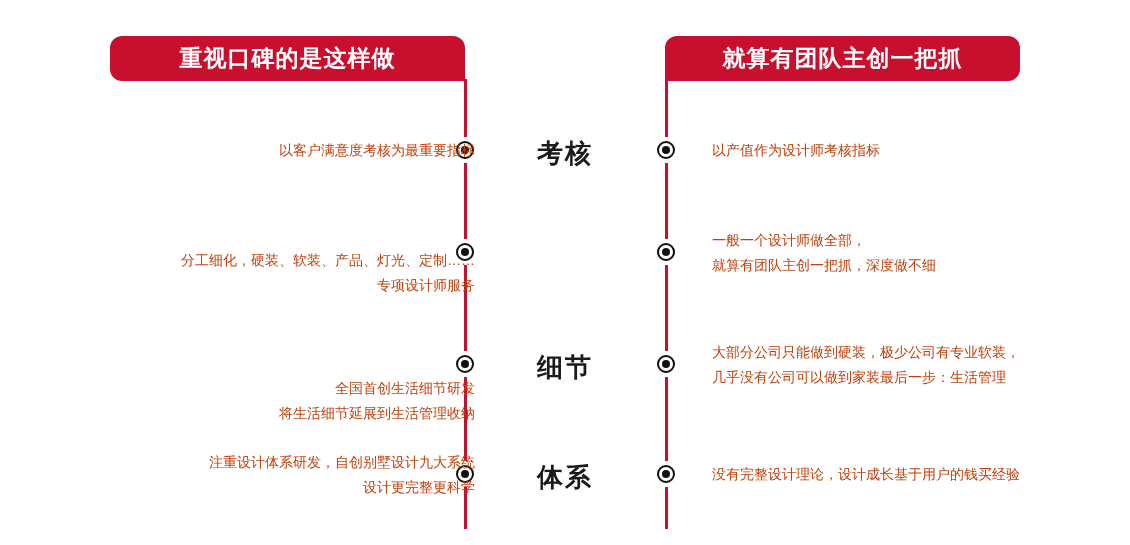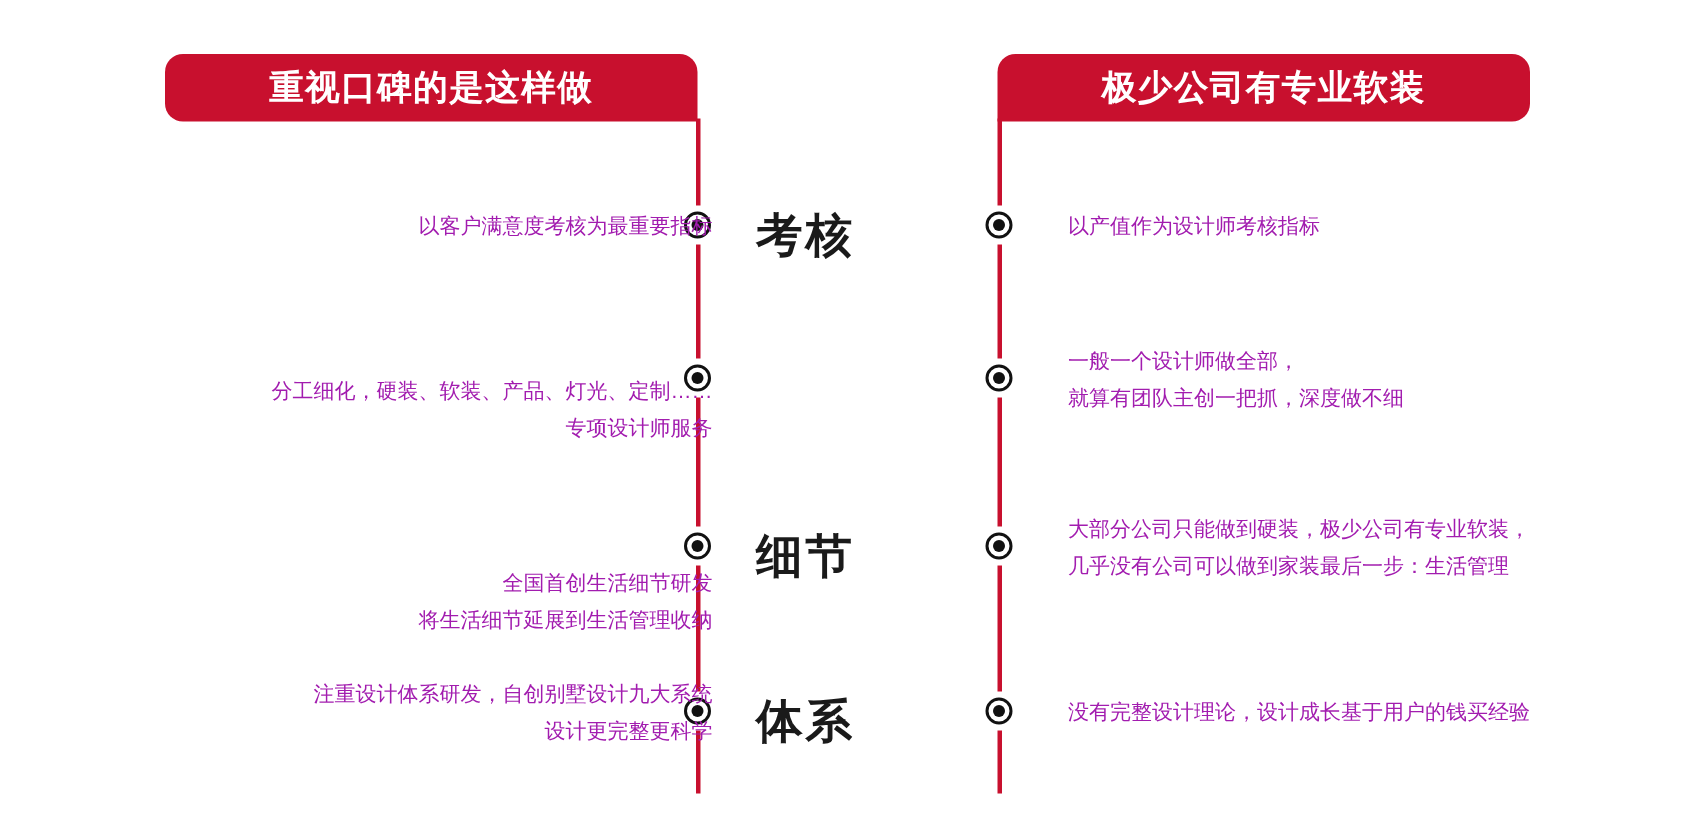--- a/index.html
+++ b/index.html
@@ -88,56 +88,56 @@
     height: 8px;
     border-radius: 50%;
     background: #111111;
   }
   .bullet-left  { left: 456px; }
   .bullet-right { left: 657px; }
 
   
   .center-label {
     position: absolute;
-    left: 504px;
+    left: 486px;
     width: 158px;
-    text-align: left;
-    font-size: 31px;
+    text-align: center;
+    font-size: 26px;
     font-weight: 700;
     color: #1a1a1a;
     letter-spacing: 2px;
   }
 
   
   .side-text {
     position: absolute;
     font-size: 14px;
     line-height: 25px;
-    color: #a21caf;
+    color: #c2410c;
     white-space: pre-line;
   }
   .side-left {
     right: 655px;
     width: 420px;
     text-align: right;
   }
   .side-right {
     left: 712px;
     width: 420px;
     text-align: left;
   }
 </style>
 </head>
 <body>
 
 <div class="stage">
 
   <div class="badge badge-left">重视口碑的是这样做</div>
 
-  <div class="badge badge-right">极少公司有专业软装</div>
+  <div class="badge badge-right">就算有团队主创一把抓</div>
 
   <div class="spine spine-left"></div>
   <div class="spine spine-right"></div>
 
   <div class="spine-gap gap-left" style="top:137px;"></div>
   <div class="spine-gap gap-right" style="top:137px;"></div>
   <div class="bullet bullet-left" style="top:141px;"></div>
   <div class="bullet bullet-right" style="top:141px;"></div>
   <div class="center-label" style="top:136px;">考核</div>
   <div class="side-text side-left" style="top:138px;">以客户满意度考核为最重要指标</div>

